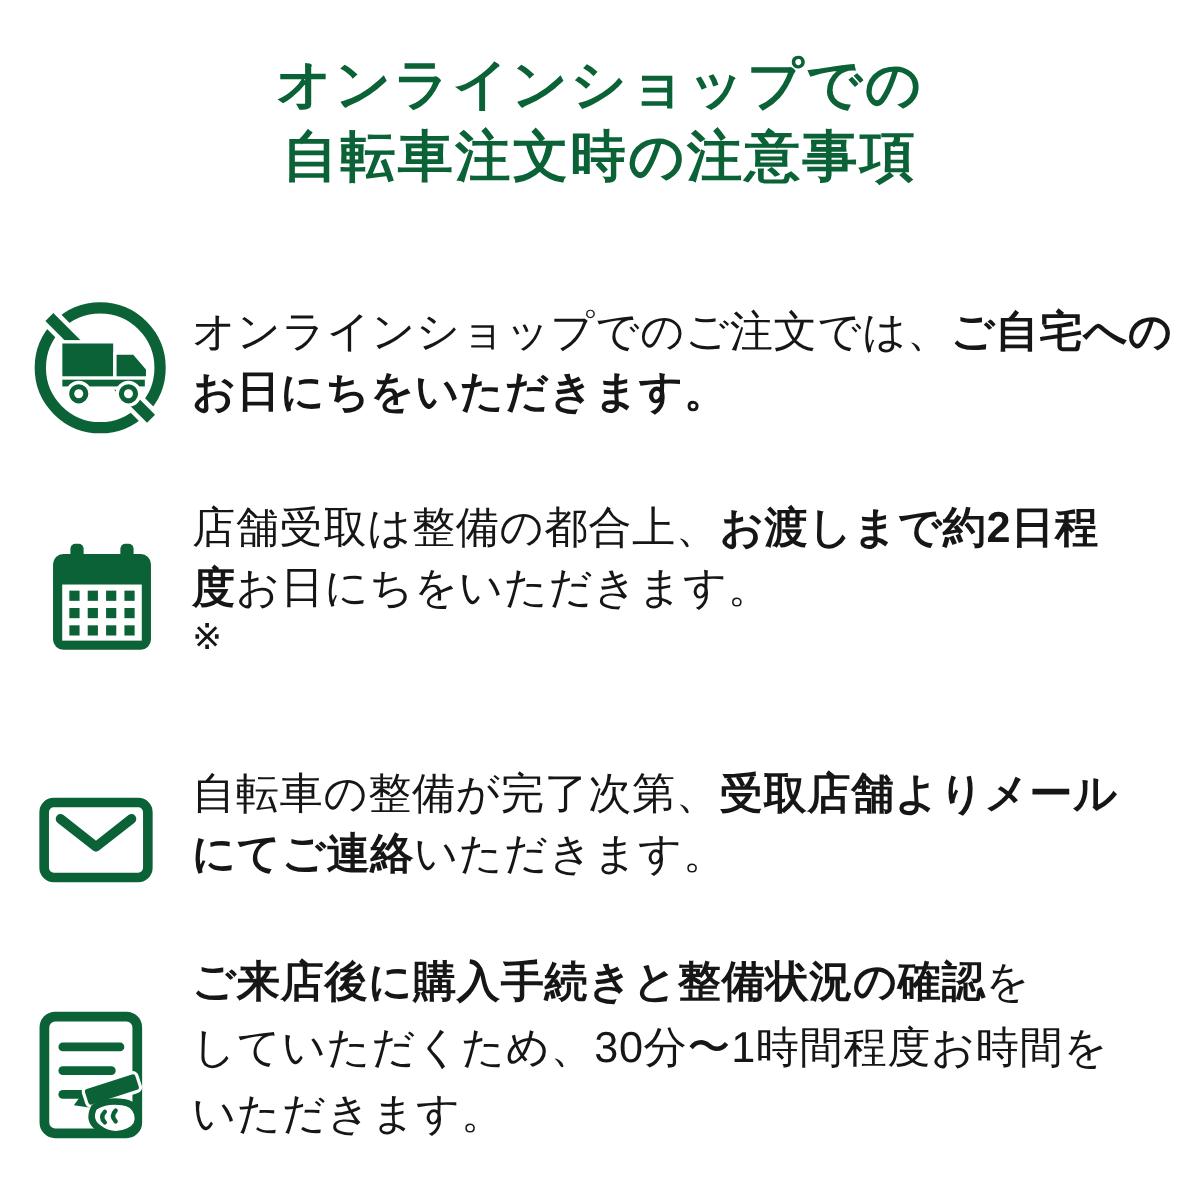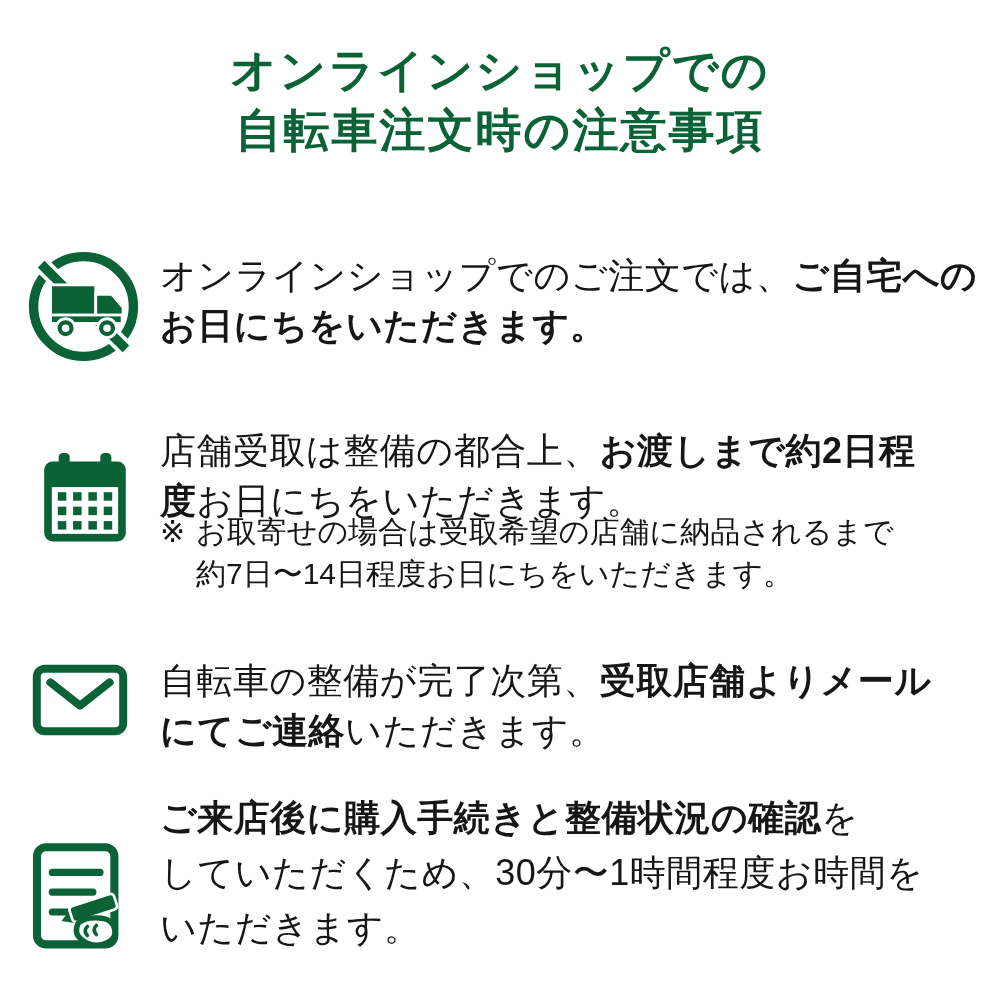--- a/index.html
+++ b/index.html
@@ -15,29 +15,29 @@
   }
   .row-text{
     position:absolute;left:160px;width:830px;
     font-size:36px;line-height:50px;letter-spacing:0.5px;
   }
   .row-text .bold{font-weight:700;}
   .icon{position:absolute;color:var(--green,#0a6236);}
   .icon svg{display:block;width:100%;height:100%;}
   #s1-icon{left:27px;top:250px;width:113px;height:113px;}
   #s1-text{top:251px;}
-  #s2-text{top:426px;}
+  #s2-text{top:415px;}
   #s2-icon{left:34px;top:448px;width:102px;height:102px;}
   .note{
     position:absolute;left:160px;top:511px;width:820px;
     display:flex;font-size:30px;line-height:42px;
   }
   .note-marker{flex:0 0 36px;}
   #s3-icon{left:32px;top:664px;width:96px;height:72px;}
-  #s3-text{top:656px;}
+  #s3-text{top:636px;}
   #s4-text{top:790px;line-height:55px;}
   #s4-icon{left:28px;top:840px;width:108px;height:117px;}
 </style>
 </head>
 <body>
 
 <div class="canvas" style="--green: #0a6236; --text: #161616; --bg: #ffffff;">
 
   <h1 class="title"><span>オンラインショップでの</span><br><span>自転車注文時の注意事項</span></h1>
 
@@ -77,21 +77,20 @@
           <rect x="82" y="69" width="10" height="10"></rect>
         <rect x="28" y="86" width="10" height="10"></rect>
           <rect x="46" y="86" width="10" height="10"></rect>
         <rect x="64" y="86" width="10" height="10"></rect>
           <rect x="82" y="86" width="10" height="10"></rect>
       </g>
     </svg>
   </div>
   <div class="note">
     <span class="note-marker">※</span>
-    <span class="note-body"><span>お取寄せの場合は受取希望の店舗に納品されるまで</span><br><span>約7日〜14日程度お日にちをいただきます。</span></span>
   </div>
 
   <div class="icon" id="s3-icon">
     <svg viewBox="0 0 120 90" xmlns="http://www.w3.org/2000/svg">
       <rect x="6" y="6" width="108" height="78" rx="10" fill="#ffffff" stroke="currentColor" stroke-width="10"></rect>
       <polyline points="23,23 60,52 97,23" fill="none" stroke="currentColor" stroke-width="10" stroke-linecap="round" stroke-linejoin="round"></polyline>
     </svg>
   </div>
   <div class="row-text" id="s3-text"><span>自転車の整備が完了次第、</span><span class="bold">受取店舗よりメール</span><br><span class="bold">にてご連絡</span><span>いただきます。</span></div>
 

